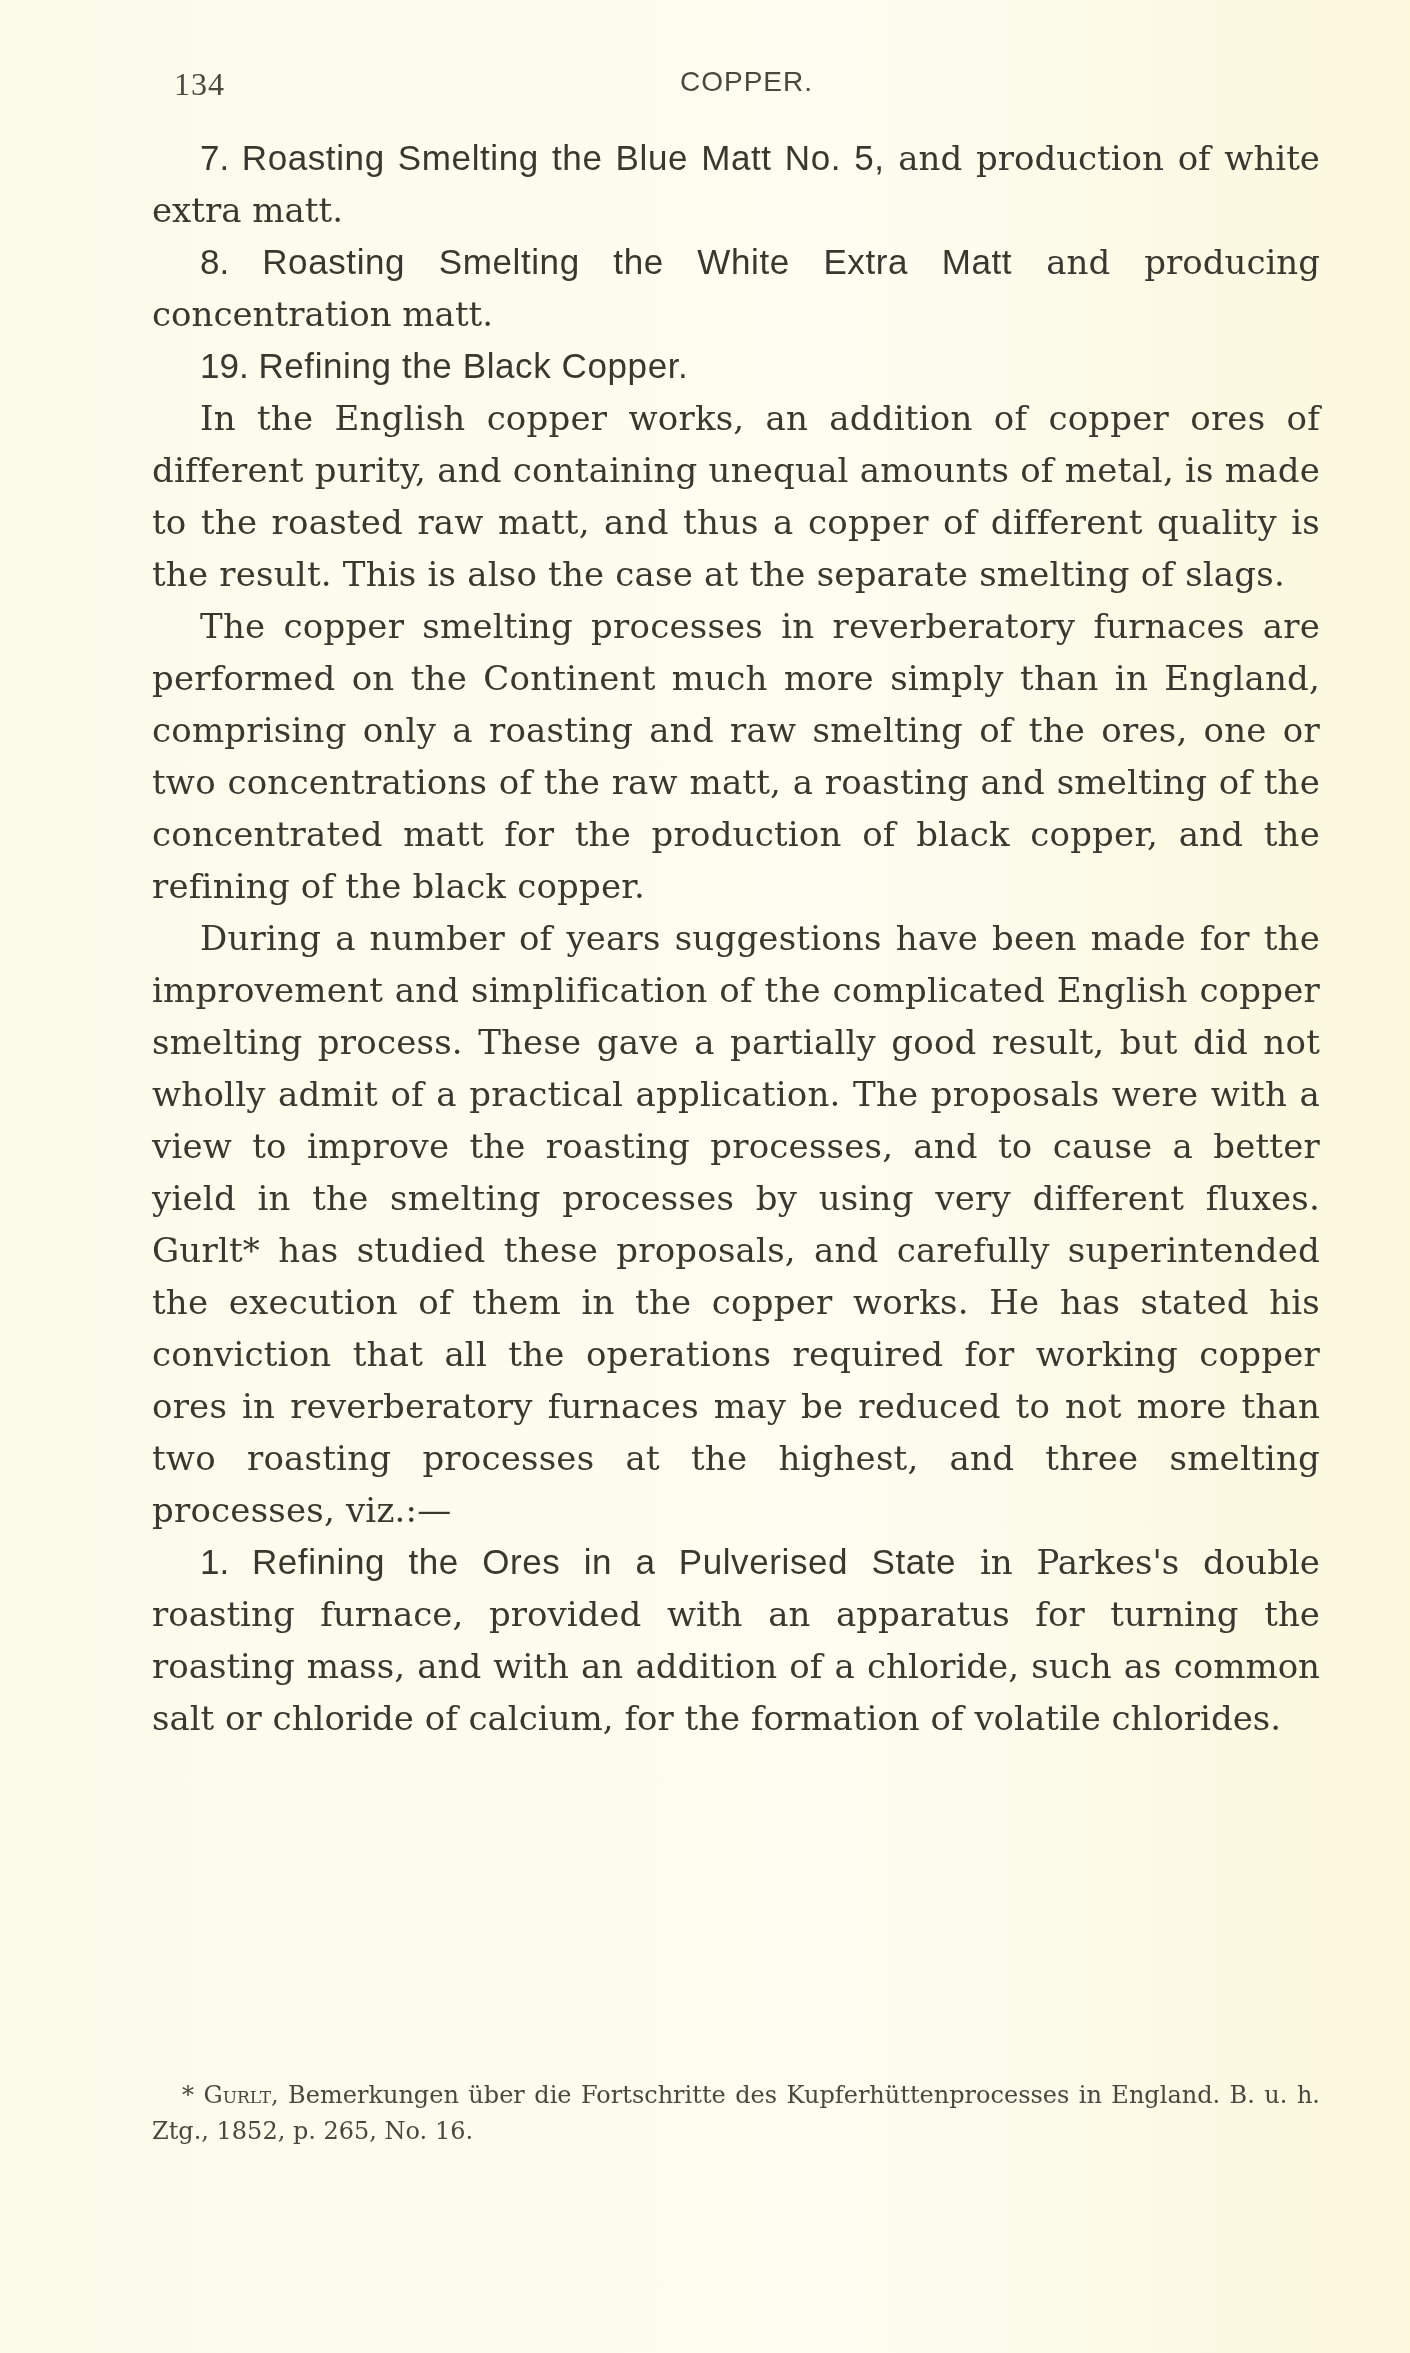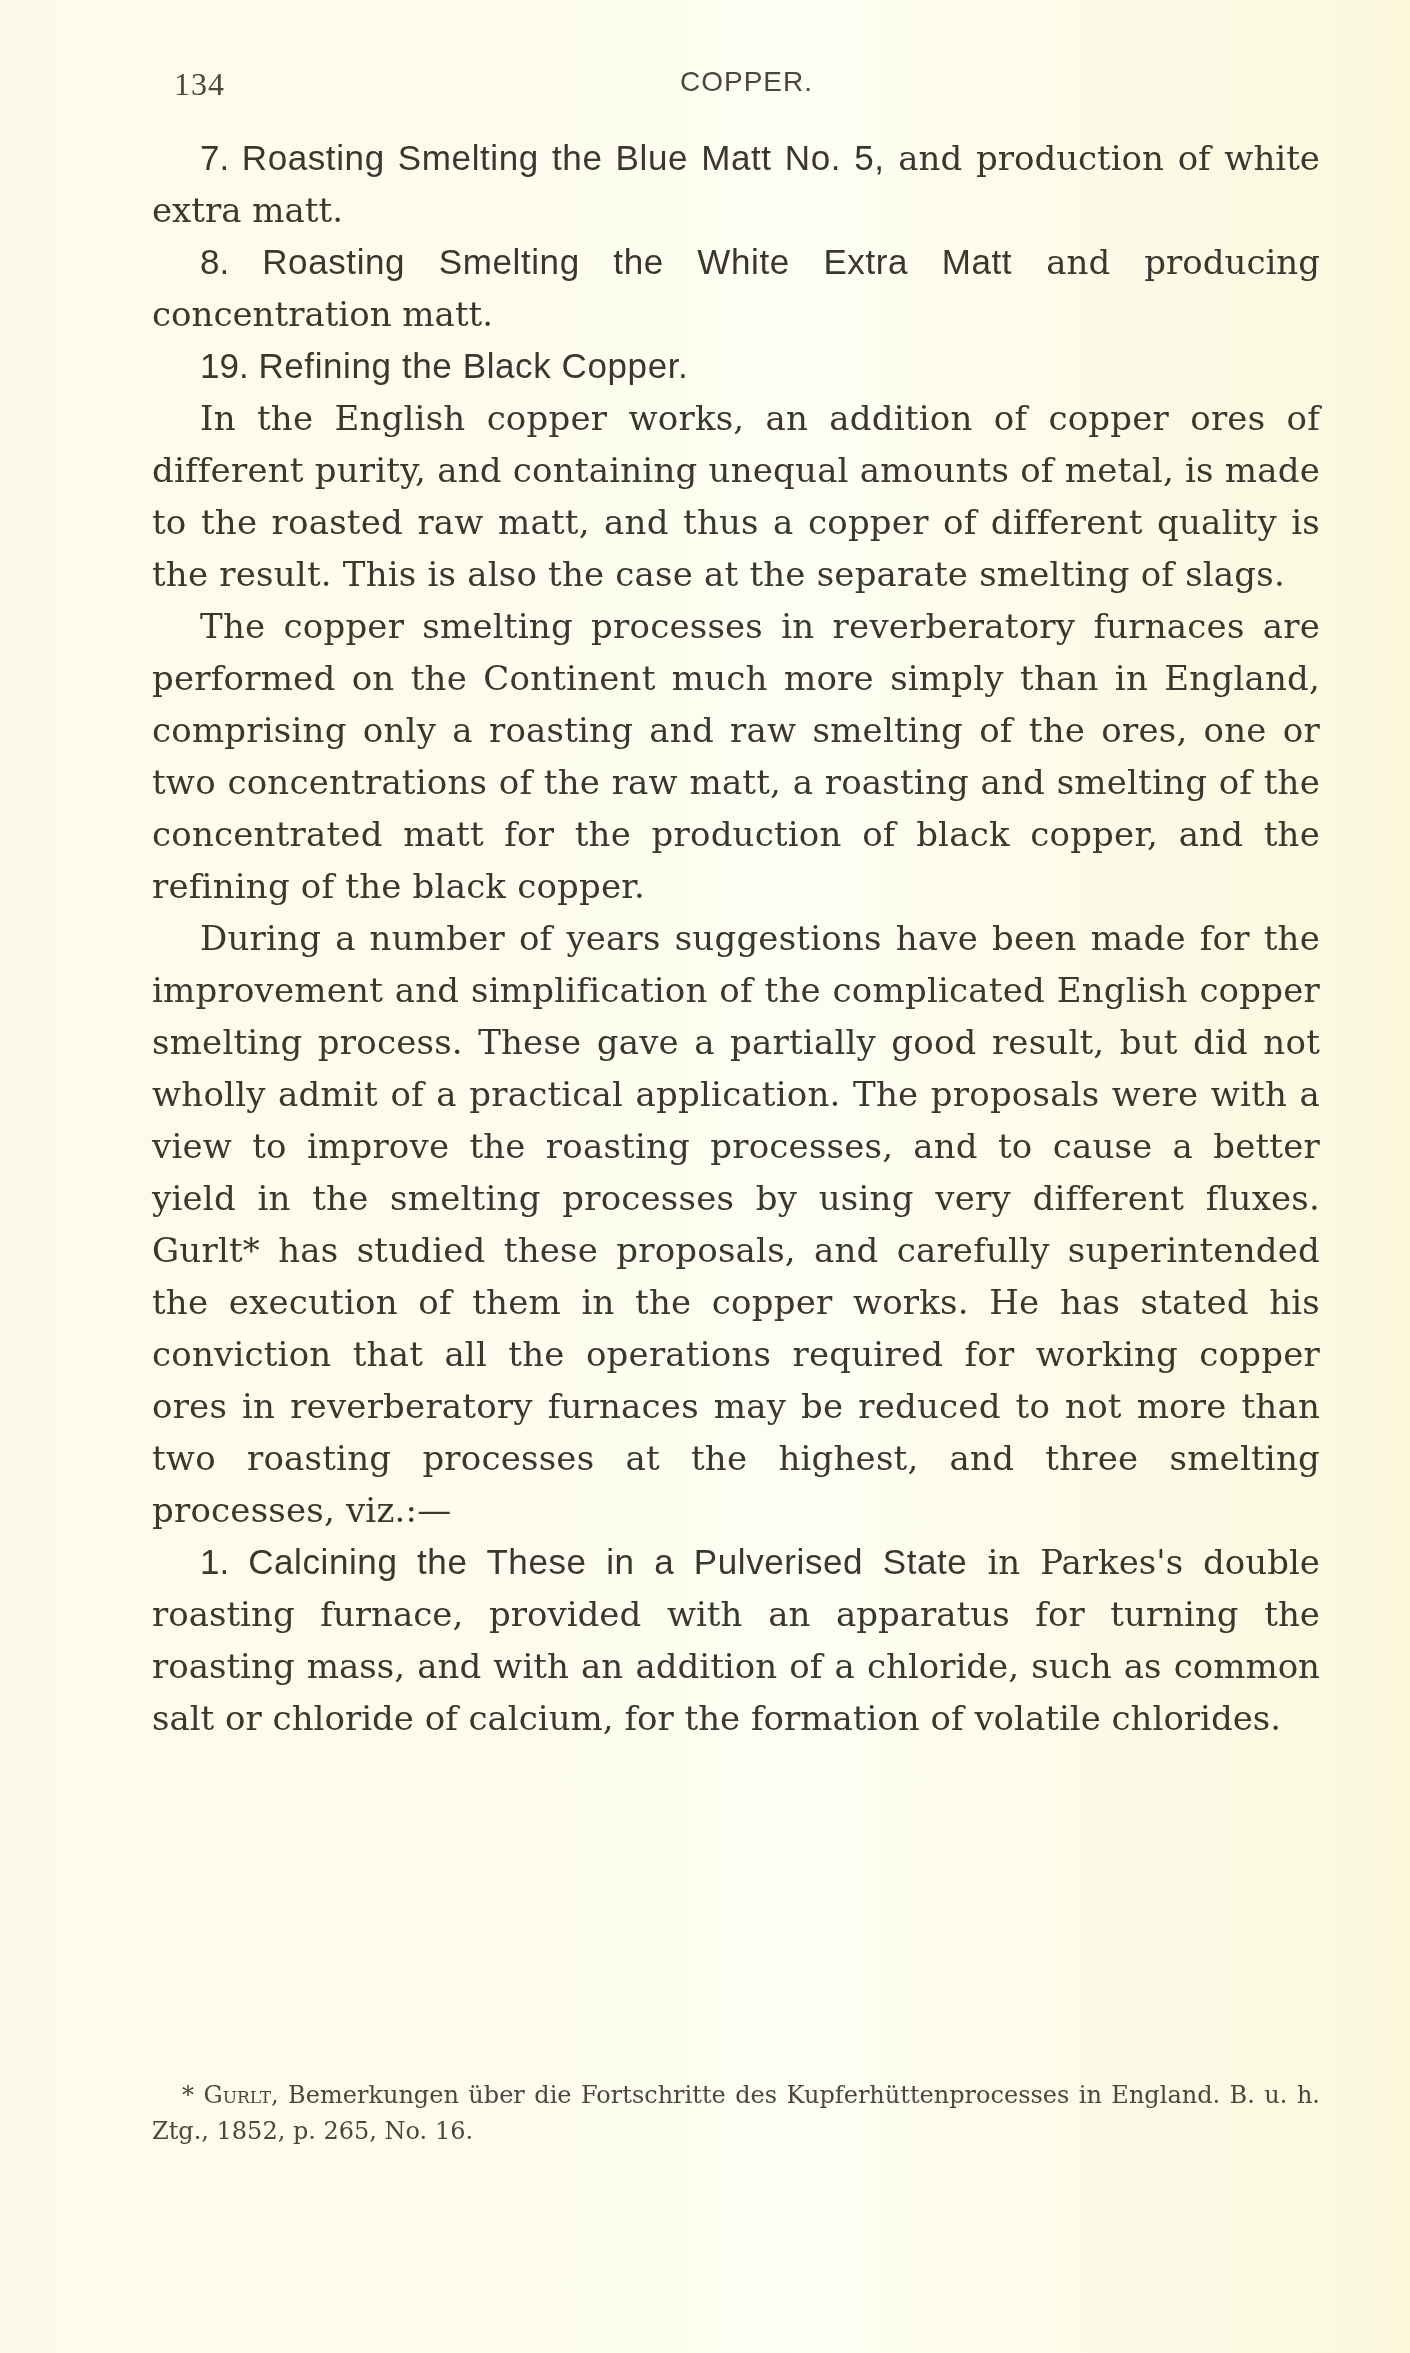--- a/index.html
+++ b/index.html
@@ -58,21 +58,21 @@
       <span>19.</span>
       <span class="lead">Refining the Black Copper.</span><span class="rest"></span>
     </p>
 
     <p class="para">In the English copper works, an addition of copper ores of different purity, and containing unequal amounts of metal, is made to the roasted raw matt, and thus a copper of different quality is the result. This is also the case at the separate smelting of slags.</p>
     <p class="para">The copper smelting processes in reverberatory furnaces are performed on the Continent much more simply than in England, comprising only a roasting and raw smelting of the ores, one or two concentrations of the raw matt, a roasting and smelting of the concentrated matt for the production of black copper, and the refining of the black copper.</p>
     <p class="para">During a number of years suggestions have been made for the improvement and simplification of the complicated English copper smelting process. These gave a partially good result, but did not wholly admit of a practical application. The proposals were with a view to improve the roasting processes, and to cause a better yield in the smelting processes by using very different fluxes. Gurlt* has studied these proposals, and carefully superintended the execution of them in the copper works. He has stated his conviction that all the operations required for working copper ores in reverberatory furnaces may be reduced to not more than two roasting processes at the highest, and three smelting processes, viz.:—</p>
 
     <p class="item">
       <span>1.</span>
-      <span class="lead">Calcining the These in a Pulverised State</span><span class="rest"> in Parkes's double roasting furnace, provided with an apparatus for turning the roasting mass, and with an addition of a chloride, such as common salt or chloride of calcium, for the formation of volatile chlorides.</span>
+      <span class="lead">Refining the Ores in a Pulverised State</span><span class="rest"> in Parkes's double roasting furnace, provided with an apparatus for turning the roasting mass, and with an addition of a chloride, such as common salt or chloride of calcium, for the formation of volatile chlorides.</span>
     </p>
   </div>
 
   <div class="footnote">
     <p>
       <span>* </span><span class="sc">Gurlt</span><span>, Bemerkungen über die Fortschritte des Kupferhüttenprocesses in England. B. u. h. Ztg., 1852, p. 265, No. 16.</span>
     </p>
   </div>
 
 </div>

